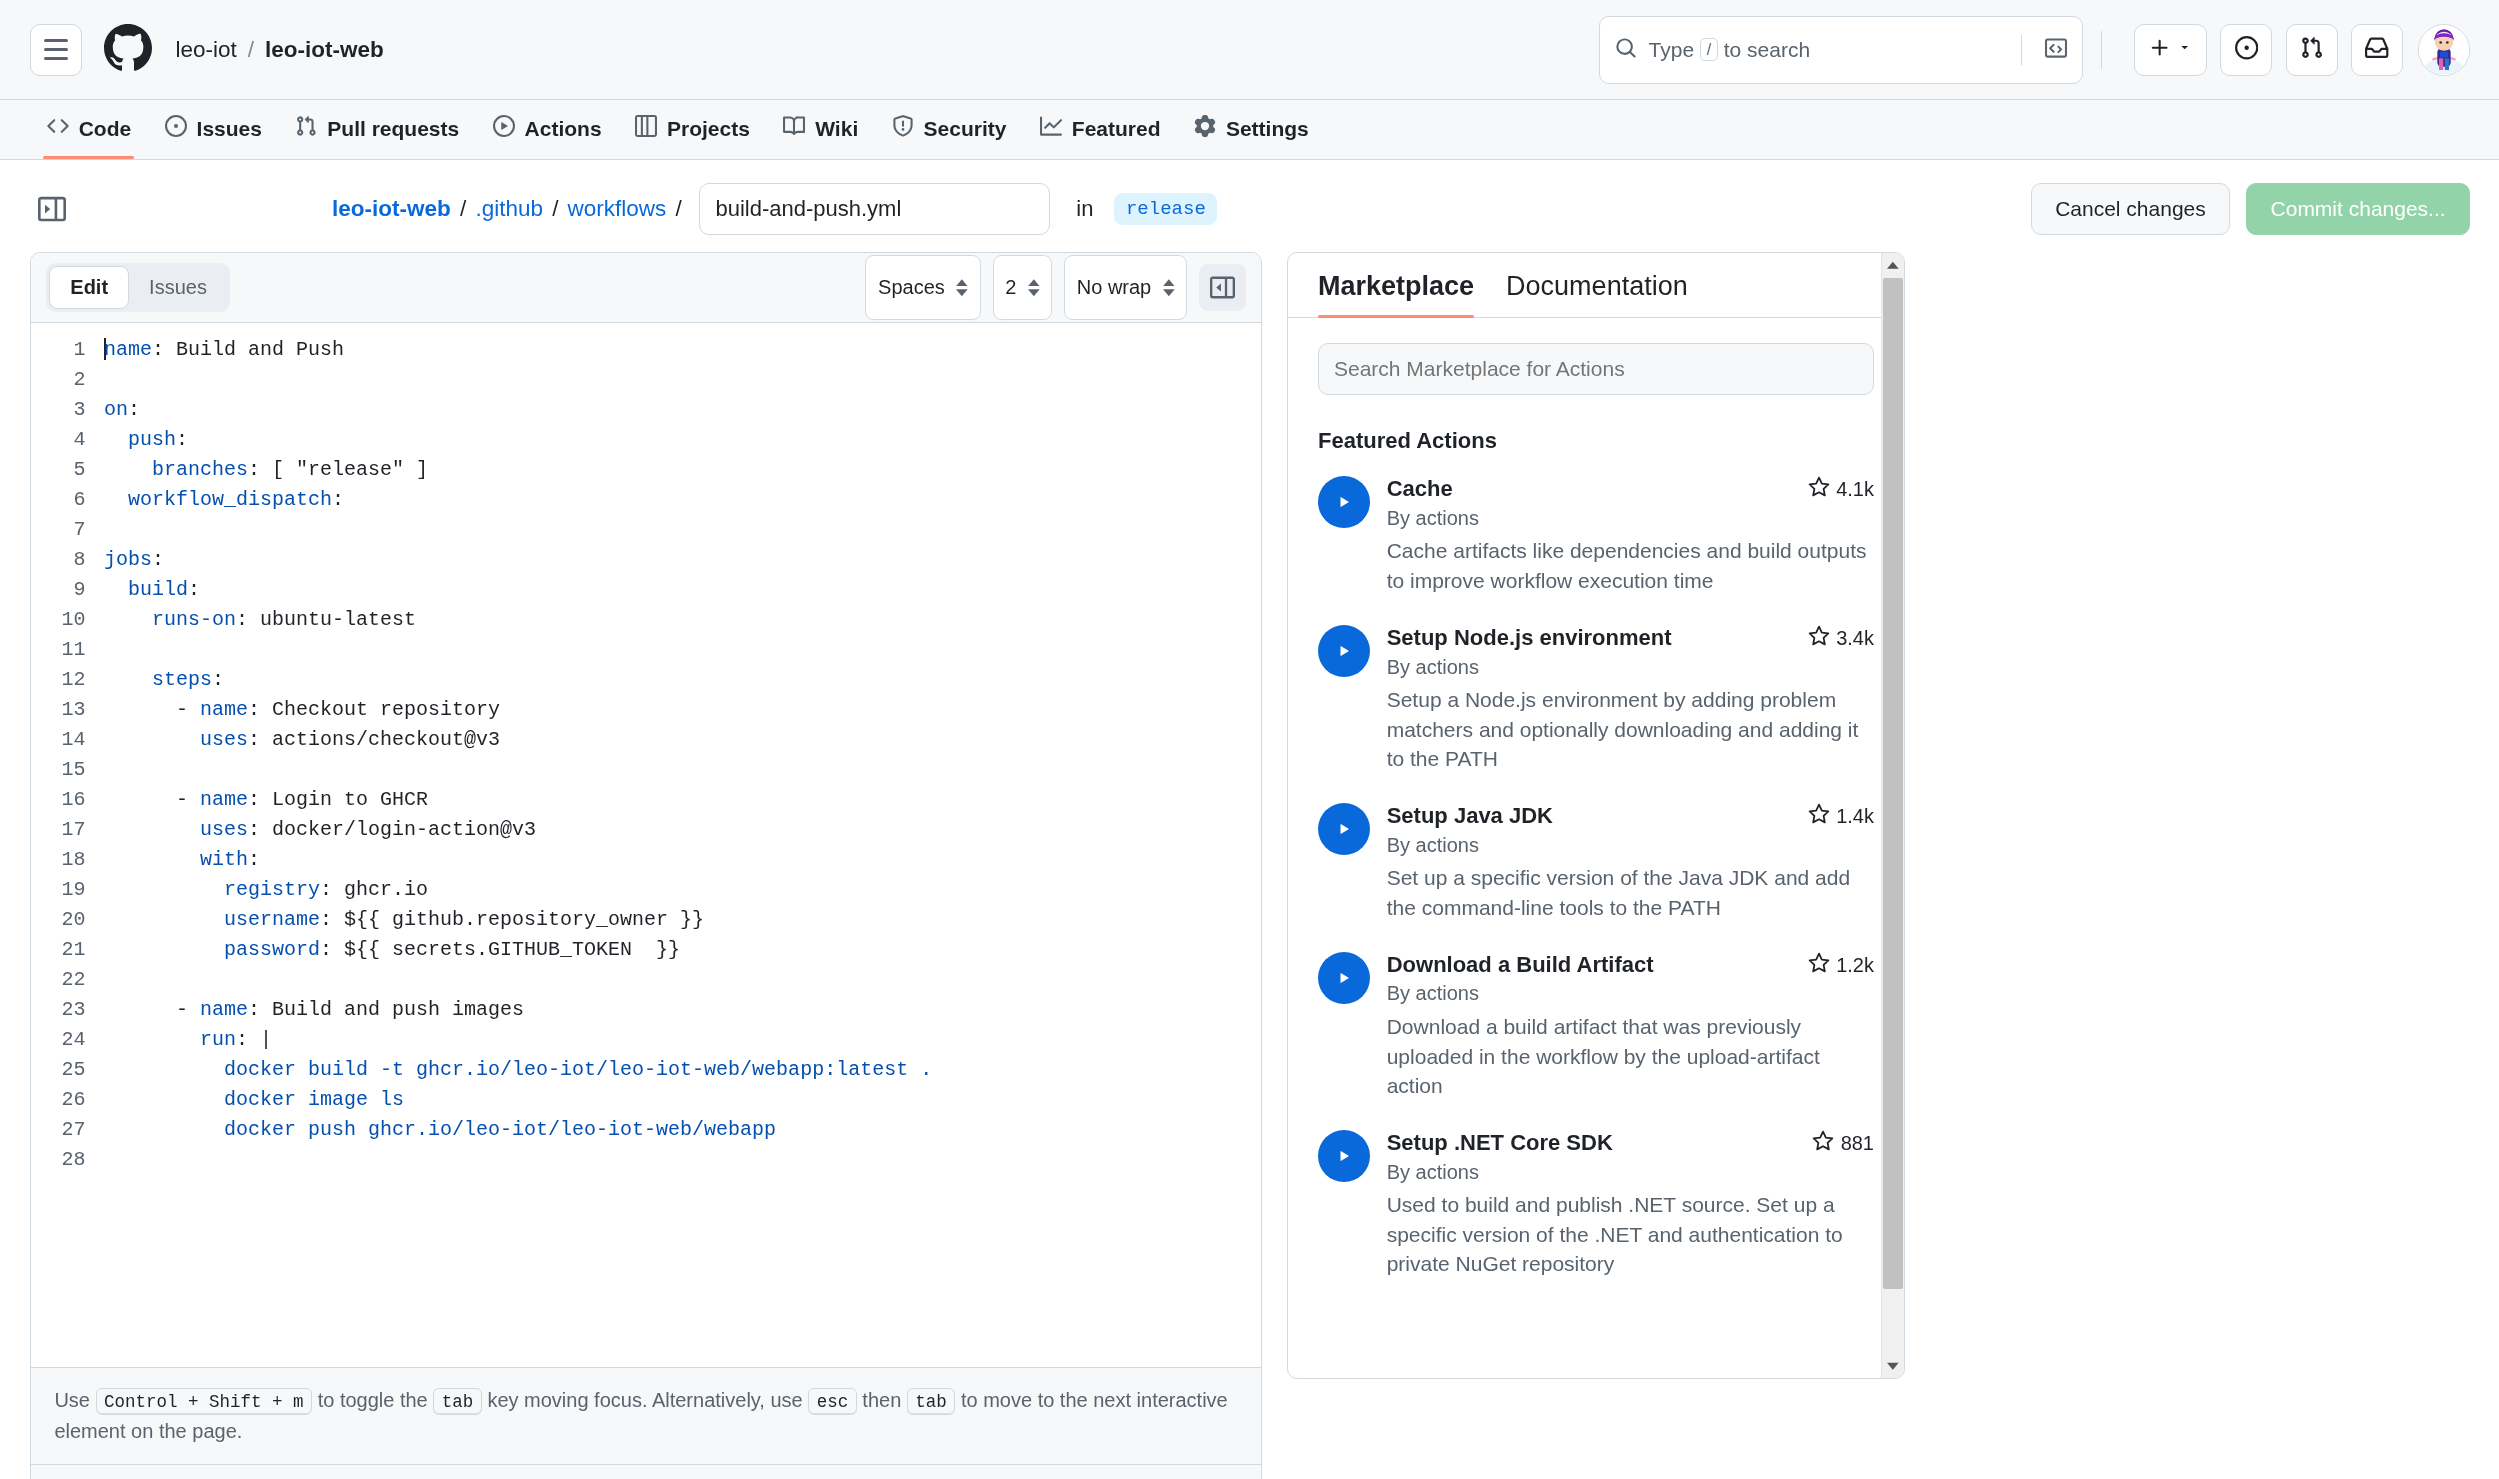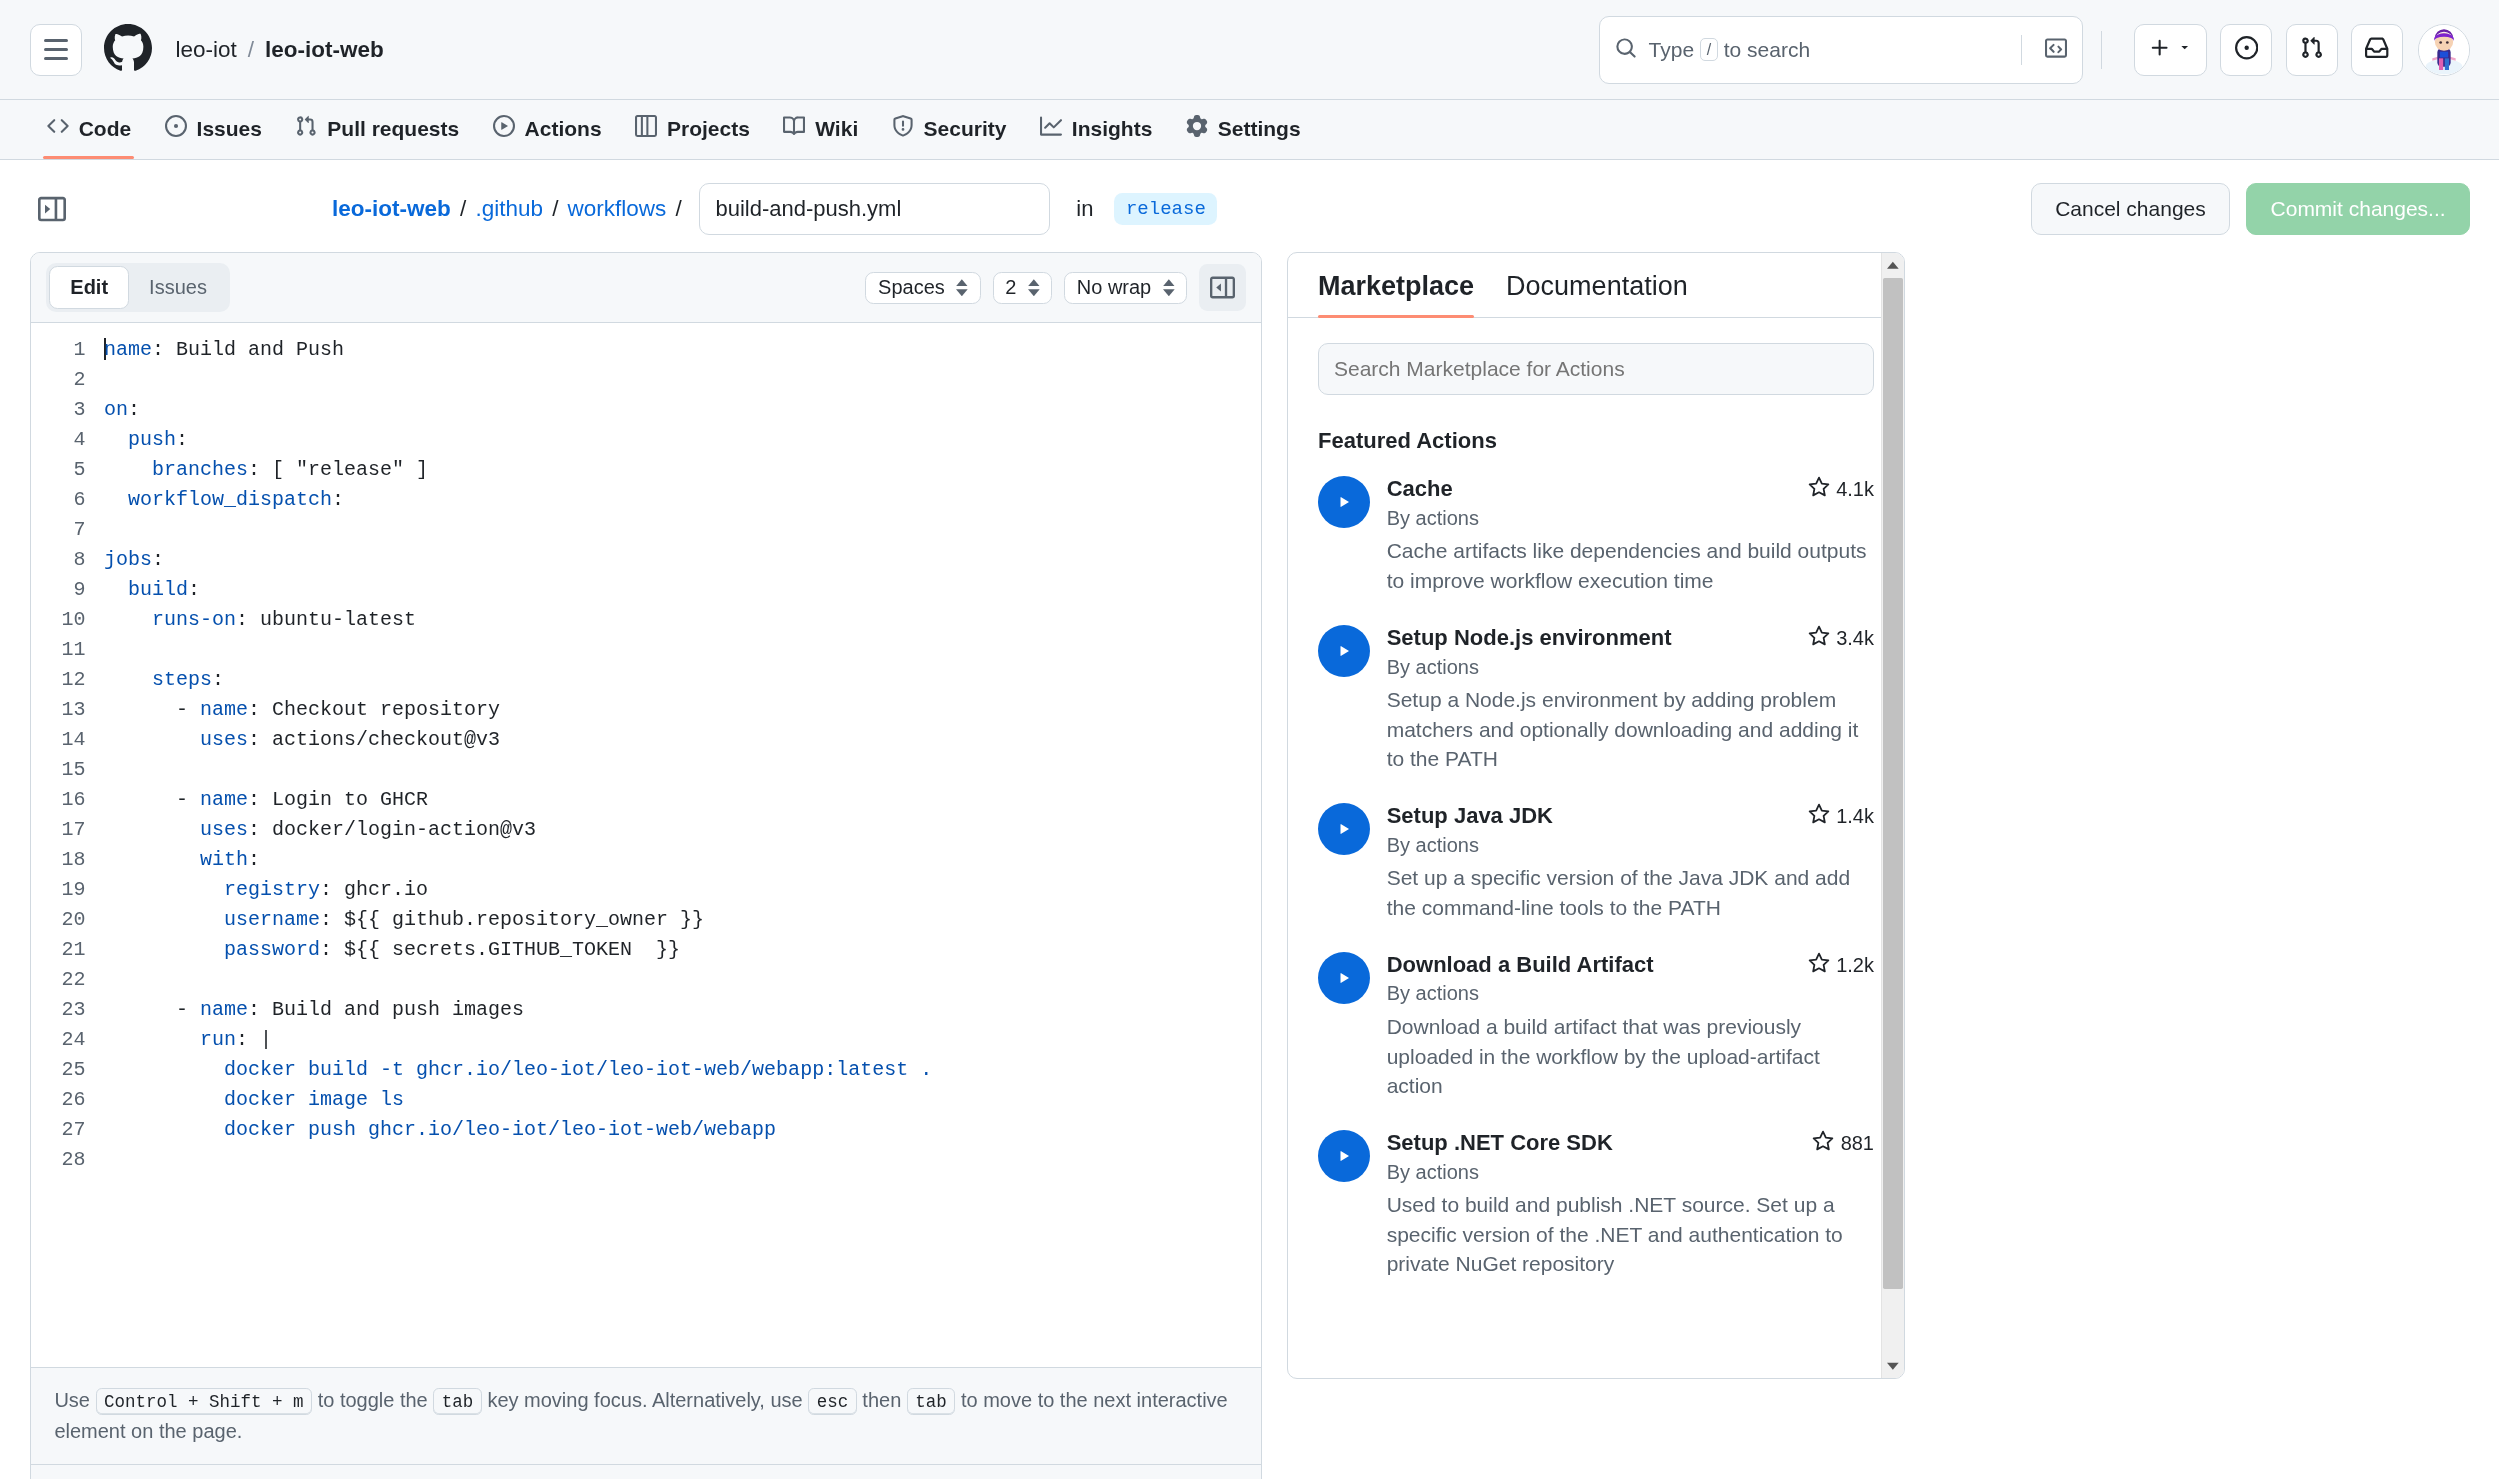--- a/index.html
+++ b/index.html
@@ -210,21 +210,21 @@
     font-size: 20px; color: #59636e;
     border-radius: 8.4px;
     cursor: pointer;
   }
   .seg-item.active {
     background: #ffffff; color: #1f2328; font-weight: bold;
     border: 0.8px solid #d1d9e0;
   }
   .toolbar-right { margin-left: auto; display: flex; align-items: center; gap: 11.7px; }
   .select-box {
-    height: 32px;
+    height: 65px;
     border: 0.8px solid #d1d9e0;
     border-radius: 8.4px;
     background: #ffffff;
     display: flex; align-items: center;
     padding: 0 11.7px; gap: 11.7px;
     font-size: 20px; color: #1f2328;
     cursor: pointer;
   }
   .select-arrows { display: flex; flex-direction: column; gap: 2.5px; }
   .panel-toggle-btn {
@@ -542,21 +542,21 @@
         </svg>
       </span>
       <span>Security</span>
     </div>
     <div class="nav-item">
       <span>
         <svg width="22" height="22" viewBox="0 0 16 16" fill="#59636e" aria-hidden="true">
           <path d="M1.5 1.75V13.5h13.75a.75.75 0 0 1 0 1.5H.75a.75.75 0 0 1-.75-.75V1.75a.75.75 0 0 1 1.5 0Zm14.28 2.53-5.25 5.25a.75.75 0 0 1-1.06 0L7 7.06 4.28 9.78a.751.751 0 0 1-1.042-.018.751.751 0 0 1-.018-1.042l3.25-3.25a.75.75 0 0 1 1.06 0L10 7.94l4.72-4.72a.751.751 0 0 1 1.042.018.751.751 0 0 1 .018 1.042Z"></path>
         </svg>
       </span>
-      <span>Insights</span>
+      <span>Featured</span>
     </div>
     <div class="nav-item">
       <span>
         <svg width="22" height="22" viewBox="0 0 16 16" fill="#59636e" aria-hidden="true">
           <path d="M8 0a8.2 8.2 0 0 1 .701.031C9.444.095 9.99.645 10.16 1.29l.288 1.107c.018.066.079.158.212.224.231.114.454.243.668.386.123.082.233.09.299.071l1.103-.303c.644-.176 1.392.021 1.82.63.27.385.506.792.704 1.218.315.675.111 1.422-.364 1.891l-.814.806c-.049.048-.098.147-.088.294.016.257.016.515 0 .772-.01.147.039.246.088.294l.814.806c.475.469.679 1.216.364 1.891a7.977 7.977 0 0 1-.704 1.218c-.428.609-1.176.806-1.82.63l-1.103-.303c-.066-.019-.176-.011-.299.071a4.909 4.909 0 0 1-.668.386c-.133.066-.194.158-.212.224l-.288 1.107c-.17.645-.716 1.195-1.459 1.259a8.006 8.006 0 0 1-1.402 0c-.743-.064-1.289-.614-1.459-1.259l-.288-1.107c-.018-.066-.079-.158-.212-.224a4.865 4.865 0 0 1-.668-.386c-.123-.082-.233-.09-.299-.071l-1.103.303c-.644.176-1.392-.021-1.82-.63a8.12 8.12 0 0 1-.704-1.218c-.315-.675-.111-1.422.363-1.891l.815-.806c.05-.048.098-.147.088-.294a6.214 6.214 0 0 1 0-.772c.01-.147-.038-.246-.088-.294l-.815-.806C.635 6.045.431 5.298.746 4.623a7.92 7.92 0 0 1 .704-1.218c.428-.609 1.176-.806 1.82-.63l1.103.303c.066.019.176.011.299-.071.214-.143.437-.272.668-.386.133-.066.194-.158.212-.224L5.84 1.29c.17-.645.716-1.195 1.459-1.259A8.2 8.2 0 0 1 8 0Zm0 5a3 3 0 1 0 0 6 3 3 0 0 0 0-6Z"></path>
         </svg>
       </span>
       <span>Settings</span>
     </div>
   </div>

